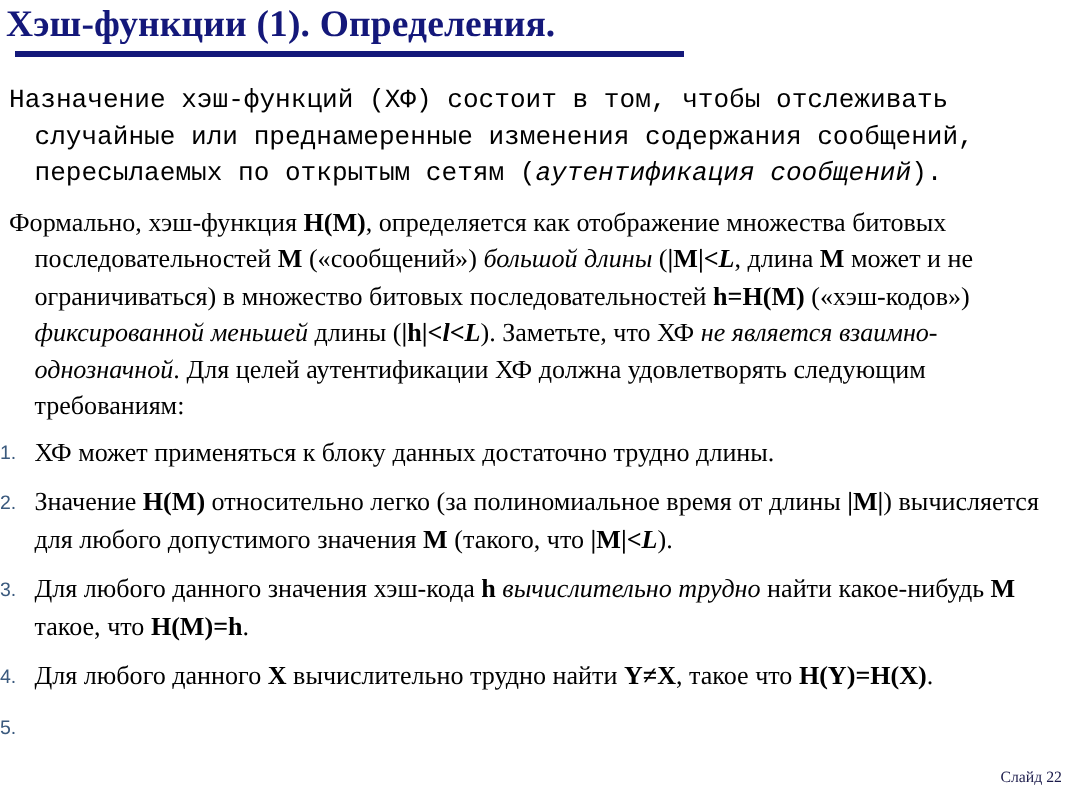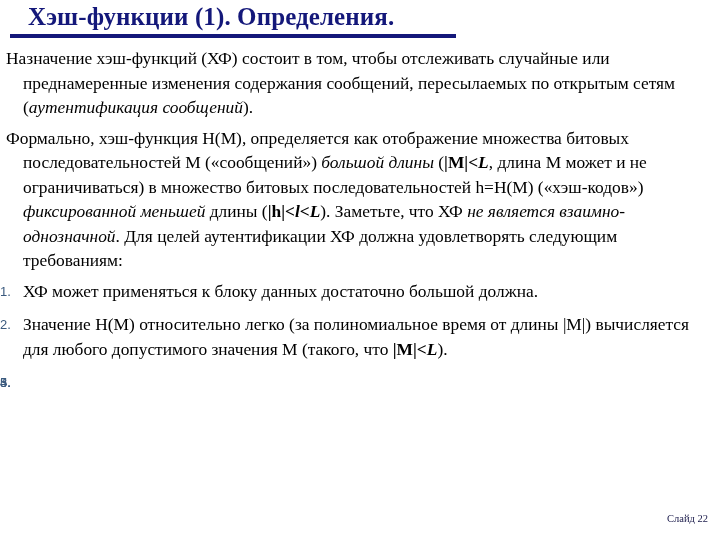--- a/index.html
+++ b/index.html
@@ -1,58 +1,58 @@
 <!DOCTYPE html>
 <html><head>
 <meta charset="utf-8">
 <style>
   html, body { margin: 0; padding: 0; }
   body {
     width: 720px; height: 540px; background: #ffffff; position: relative; overflow: hidden;
     font-family: "Liberation Serif", "DejaVu Serif", serif; color: #000;
   }
   .title {
-    position: absolute; left: 28px; top: 3px;
+    position: absolute; left: 4px; top: 3px;
     font-size: 25px; font-weight: bold; color: #14187a; letter-spacing: 0.1px;
     white-space: nowrap;
   }
   .title-bar {
     position: absolute; left: 10px; top: 34px; width: 446px; height: 4px; background: #14187a;
   }
   .content { position: absolute; left: 6px; top: 40px; width: 712px; }
   .para {
     font-size: 17.4px; line-height: 24.5px; margin: 0 0 6px 0;
     padding-left: 17px; text-indent: -17px;
   }
-  .para.p1 { margin-top: 6px; }
+  .para.p1 { margin-top: 16px; font-family: Liberation Mono, monospace; }
   .item {
     position: relative; font-size: 17.4px; line-height: 24.5px;
     padding-left: 17px; margin: 0 0 9px 0;
   }
   .item .num {
     position: absolute; left: -6px; top: 1px; font-size: 13px;
     color: #3b5a7e; font-family: "Liberation Sans", "DejaVu Sans", sans-serif;
   }
-  b { font-weight: normal; }
+  b { font-weight: bold; }
   i { font-style: italic; }
   .slide-num {
     position: absolute; right: 12px; bottom: 16px; font-size: 10.5px; color: #1a1a4a;
   }
 </style>
 </head>
 <body>
 
 <div class="title">Хэш-функции (1). Определения.</div>
 <div class="title-bar"></div>
 
 <div class="content">
   <p class="para p1">Назначение хэш-функций (ХФ) состоит в том, чтобы отслеживать случайные или преднамеренные изменения содержания сообщений, пересылаемых по открытым сетям (<i>аутентификация сообщений</i>).</p>
   <p class="para">Формально, хэш-функция <b>H(M)</b>, определяется как отображение множества битовых последовательностей <b>M</b> («сообщений») <i>большой длины</i> (<span><span style="font-weight: bold;">|</span><span style="font-weight: bold;">M</span><span style="font-weight: bold;">|</span><span style="font-weight: bold;">&lt;</span><i style="font-weight: bold;">L</i></span>, длина <b>M</b> может и не ограничиваться) в множество битовых последовательностей <b>h=H(M)</b> («хэш-кодов») <i>фиксированной меньшей</i> длины (<span><span style="font-weight: bold;">|</span><span style="font-weight: bold;">h</span><span style="font-weight: bold;">|</span><span style="font-weight: bold;">&lt;</span><i style="font-weight: bold;">l</i><span style="font-weight: bold;">&lt;</span><i style="font-weight: bold;">L</i></span>). Заметьте, что ХФ <i>не является взаимно-однозначной</i>. Для целей аутентификации ХФ должна удовлетворять следующим требованиям:</p>
   <div>
-    <div class="item"><span class="num">1.</span><span>ХФ может применяться к блоку данных достаточно большой должна.</span></div>
+    <div class="item"><span class="num">1.</span><span>ХФ может применяться к блоку данных достаточно трудно длины.</span></div>
     <div class="item"><span class="num">2.</span><span>Значение <b>H(M)</b> относительно легко (за полиномиальное время от длины <b>|M|</b>) вычисляется для любого допустимого значения <b>M</b> (такого, что <span><span style="font-weight: bold;">|</span><span style="font-weight: bold;">M</span><span style="font-weight: bold;">|</span><span style="font-weight: bold;">&lt;</span><i style="font-weight: bold;">L</i></span>).</span></div>
-    <div class="item"><span class="num">3.</span></div>
-    <div class="item"><span class="num">4.</span></div>
+    <div class="item"><span class="num">3.</span><span>Для любого данного значения хэш-кода <b>h</b> <i>вычислительно трудно</i> найти какое-нибудь <b>M</b> такое, что <b>H(M)=h</b>.</span></div>
+    <div class="item"><span class="num">4.</span><span>Для любого данного <b>X</b> вычислительно трудно найти <b>Y≠X</b>, такое что <b>H(Y)=H(X)</b>.</span></div>
     <div class="item"><span class="num">5.</span></div>
   </div>
 </div>
 
 <div class="slide-num">Слайд 22</div>
 
 </body></html>

